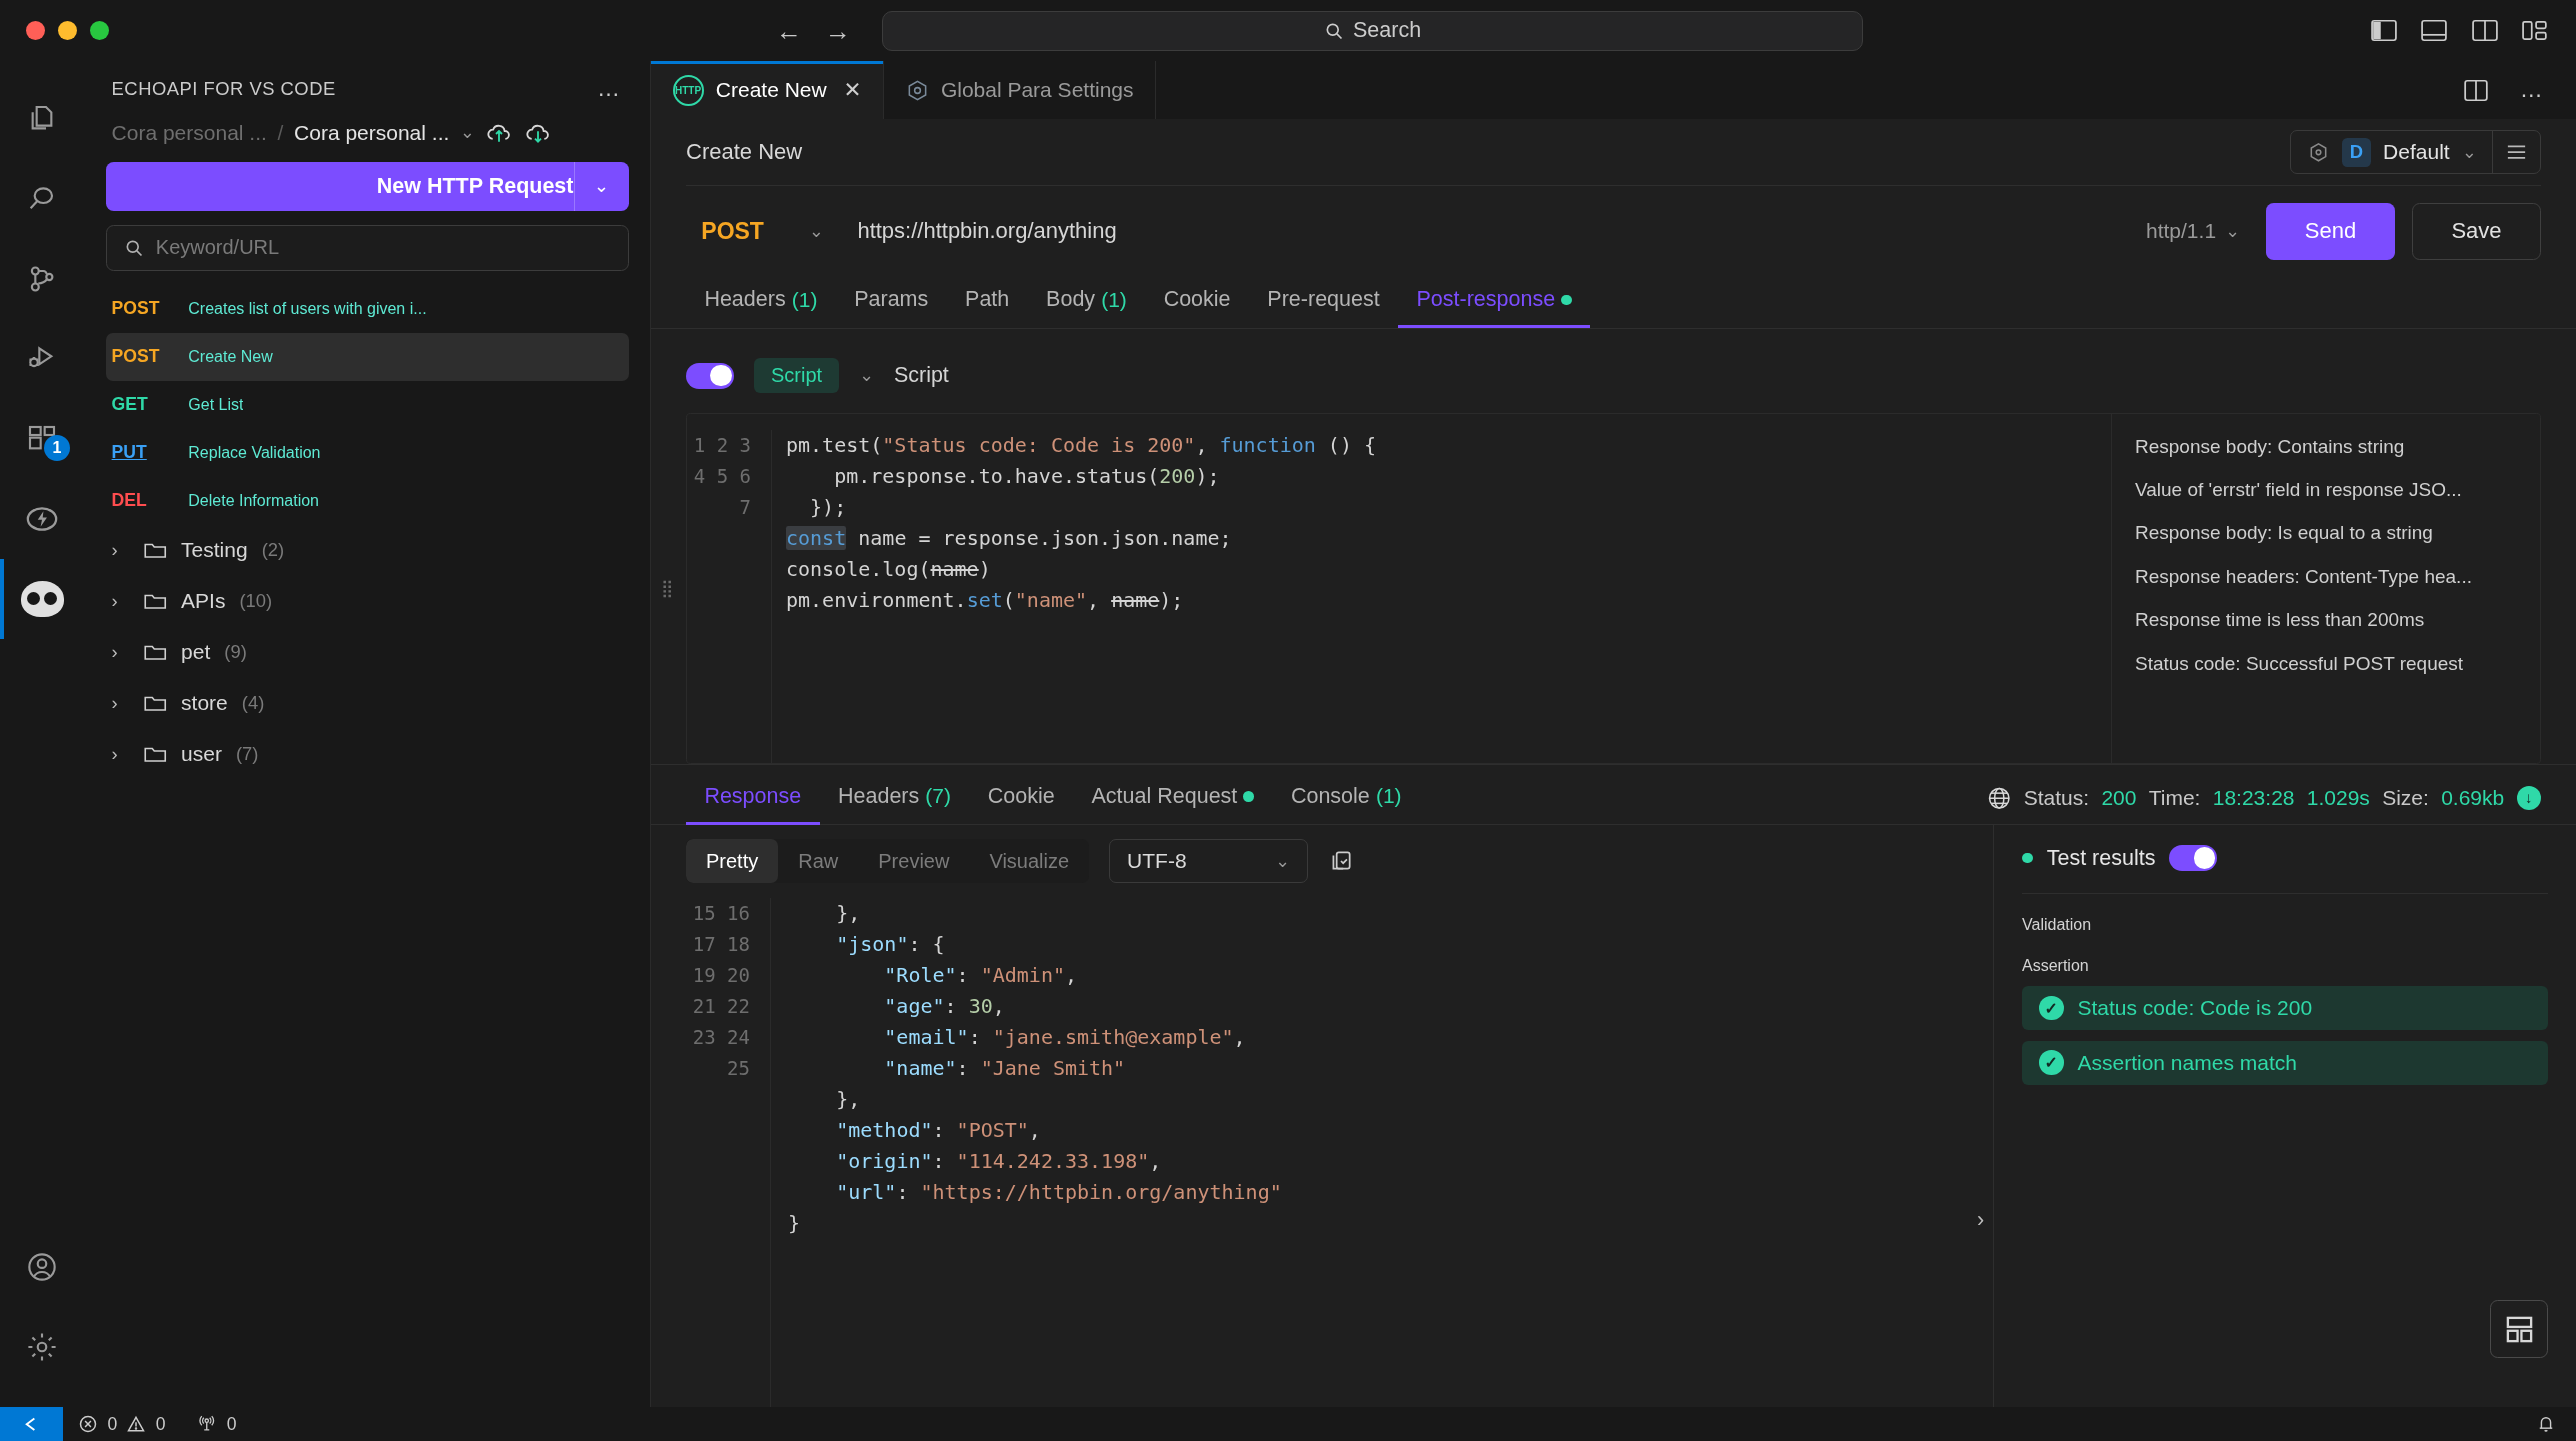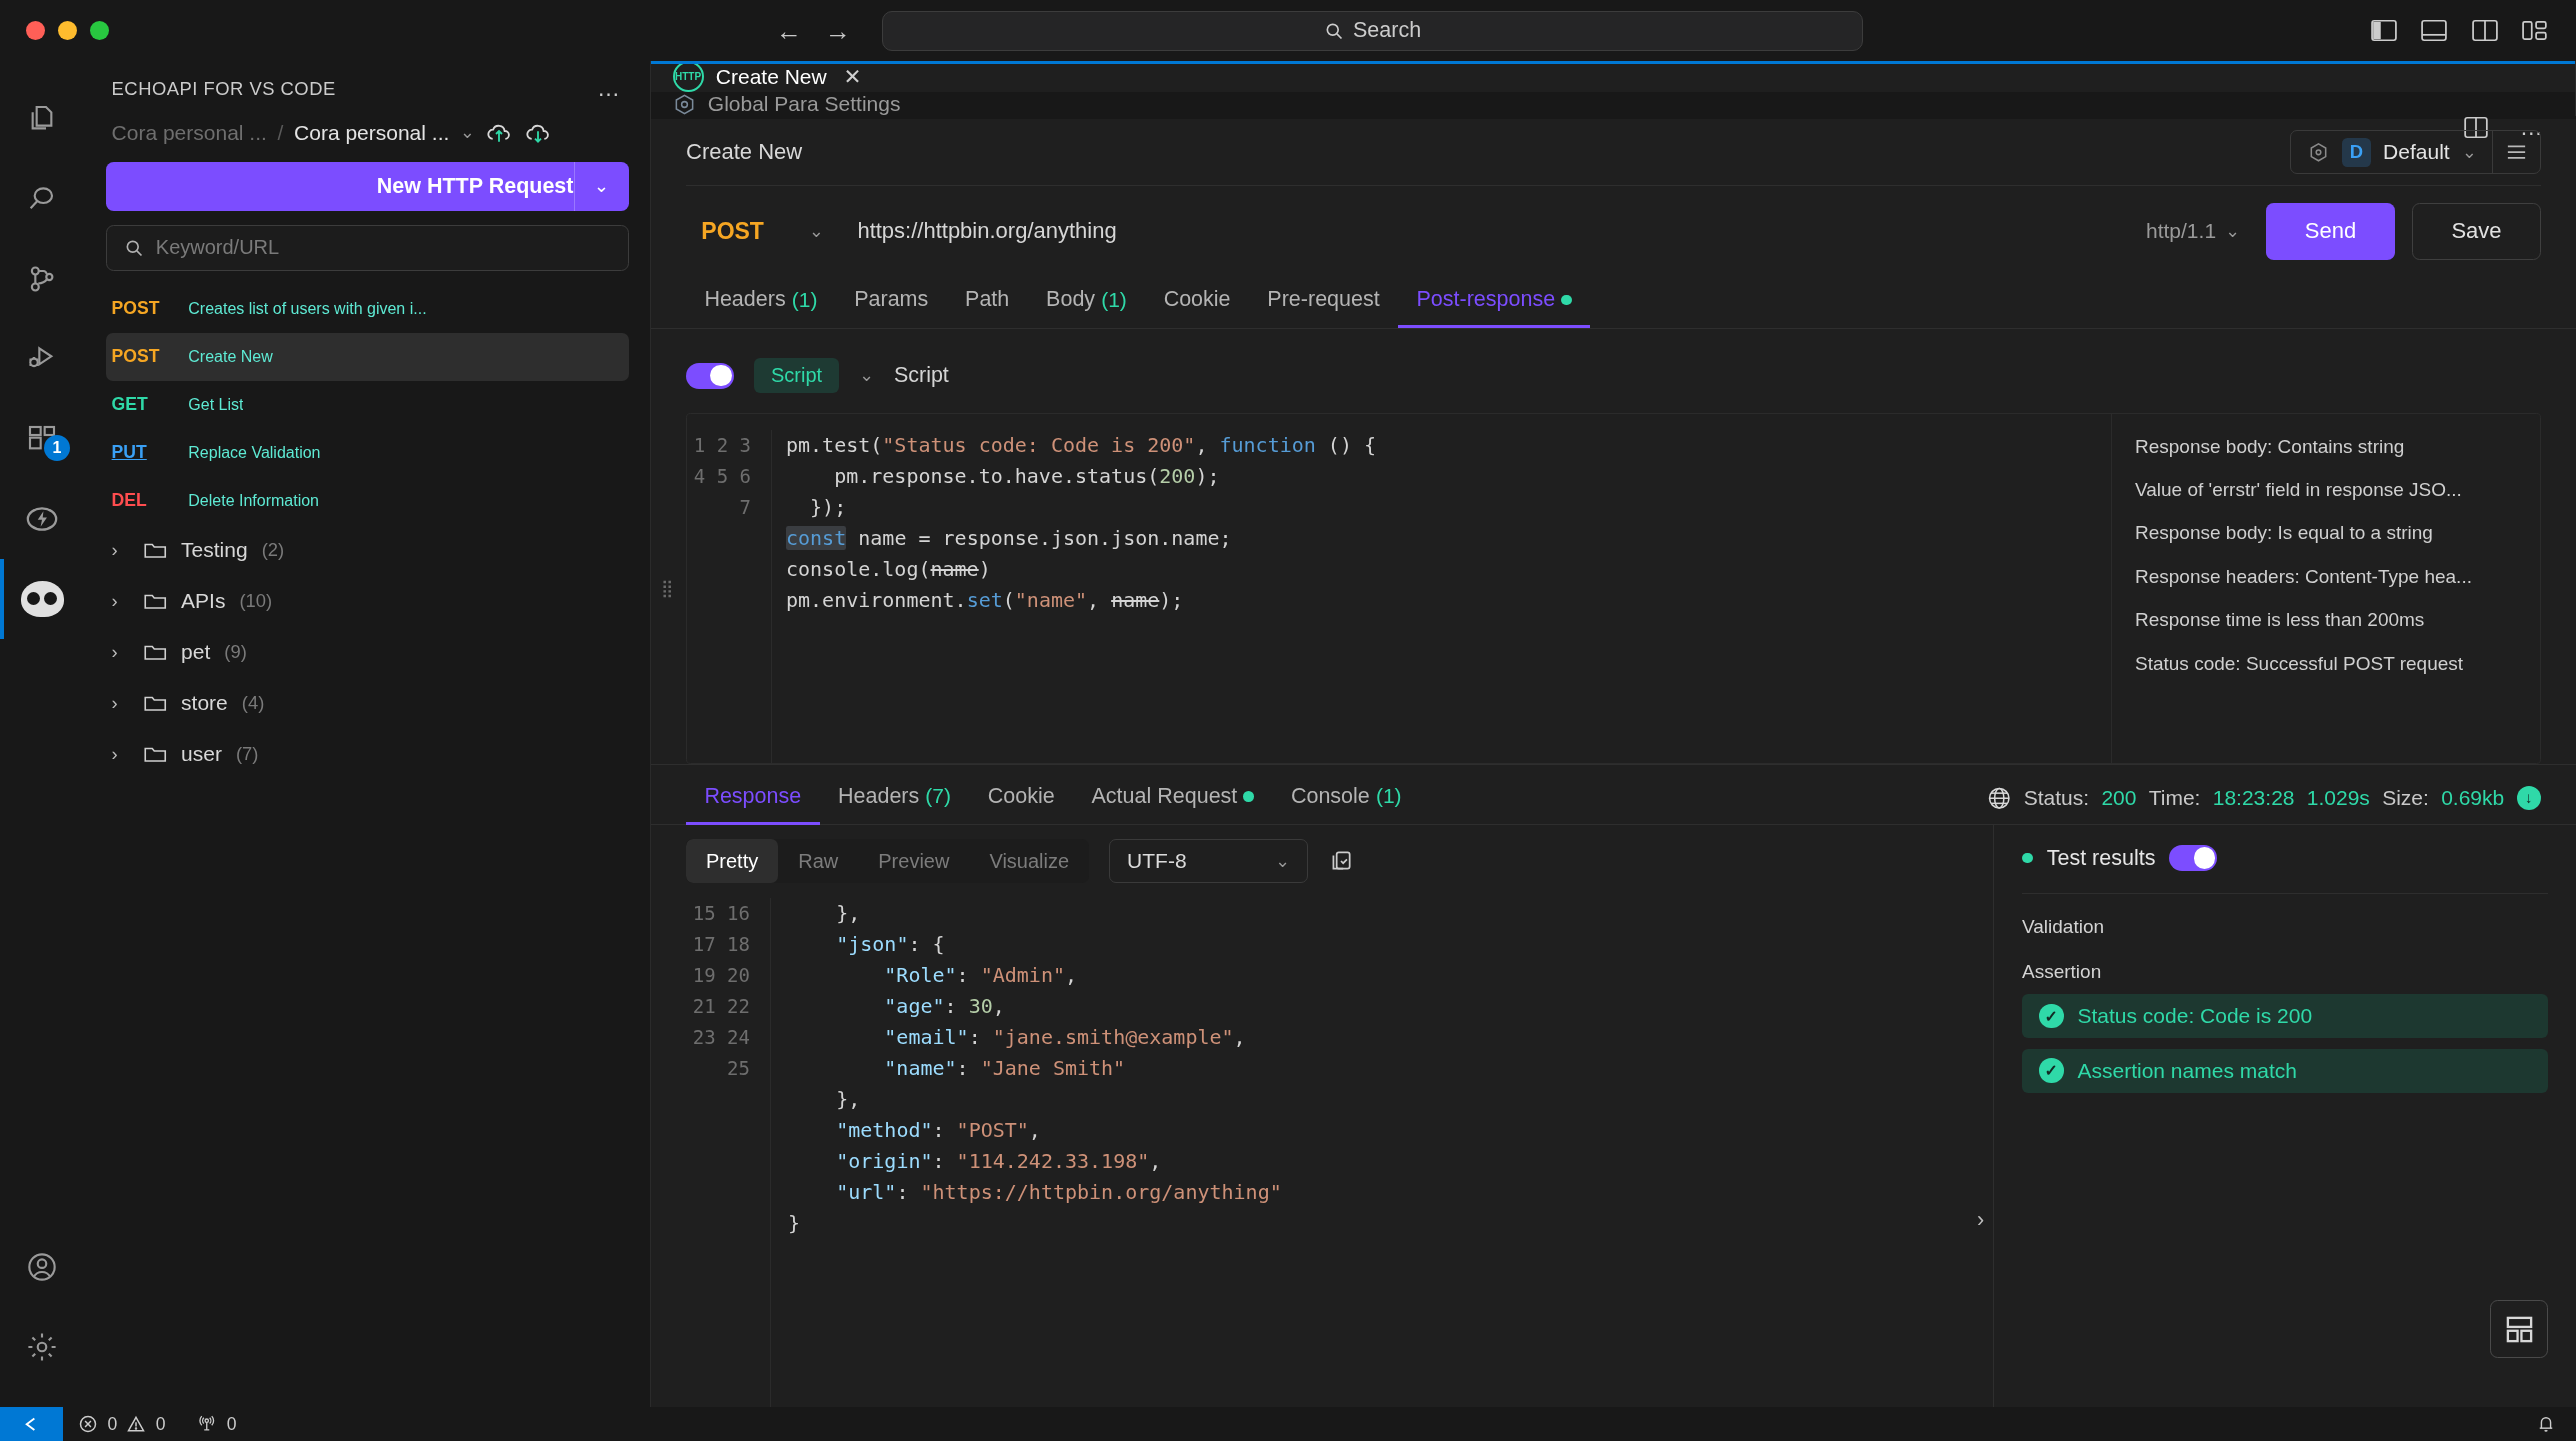--- a/index.html
+++ b/index.html
@@ -117,21 +117,21 @@
   }
   .folder-row {
     height: 51px; display: flex; align-items: center; gap: 14px; padding: 0 6.1px; cursor: pointer;
   }
   .f-caret { color: #bdbdbd; font-size: 18.4px; width: 17px; }
   .f-name { font-size: 21px; color: #d8d8d8; }
   .f-count { font-size: 18.4px; color: #7a7a7a; }
 
   
   .editor { flex: 1 1 auto; display: flex; flex-direction: column; background: #1f1f1f; min-width: 0; }
-  .tabbar { height: 58px; background: #181818; display: flex; align-items: stretch; position: relative; flex-direction: column; }
+  .tabbar { height: 58px; background: #181818; display: flex; align-items: stretch; position: relative; }
   .tab {
     display: flex; align-items: center; gap: 12.3px; padding: 0 21.5px; cursor: pointer;
     font-size: 21px; color: #9a9a9a; border-right: 0.8px solid #2b2b2b; position: relative;
   }
   .tab.active { background: #1f1f1f; color: #ffffff; }
   .tab.active::before {
     content: ""; position: absolute; left: 0; right: 0; top: 0; height: 3.1px; background: #0078d4;
   }
   .tab-close { font-size: 21.5px; color: #cfcfcf; margin-left: 4.6px; }
   .http-ico {
@@ -280,21 +280,21 @@
   .j-key { color: #9cdcfe; }
   .j-str { color: #ce9178; }
   .j-num { color: #b5cea8; }
   .resp-right {
     width: 583px; flex: 0 0 583px; border-left: 0.8px solid #2e2e2e; padding: 20px 28px 0 28px;
     position: relative; display: flex; flex-direction: column;
   }
   .tr-head { display: flex; align-items: center; gap: 14px; }
   .tr-title { font-size: 21.5px; color: #e6e6e6; }
   .tr-sep { height: 0.8px; background: #2e2e2e; margin: 21.5px 0 0 0; }
-  .tr-sec { font-size: 19px; color: #d4d4d4; margin-top: 23px; }
+  .tr-sec { font-size: 16px; color: #d4d4d4; margin-top: 23px; }
   .assert-row {
     background: #1d3830; border-radius: 6.1px; height: 44px; display: flex; align-items: center;
     gap: 14px; padding: 0 17px; margin-top: 10.7px;
   }
   .check {
     width: 24.5px; height: 24.5px; border-radius: 50%; background: #2fd9a8; color: #122b24;
     display: flex; align-items: center; justify-content: center; font-size: 16px; font-weight: bold;
   }
   .assert-txt { font-size: 21px; color: #2fd9a8; }
   .collapse-arrow {

